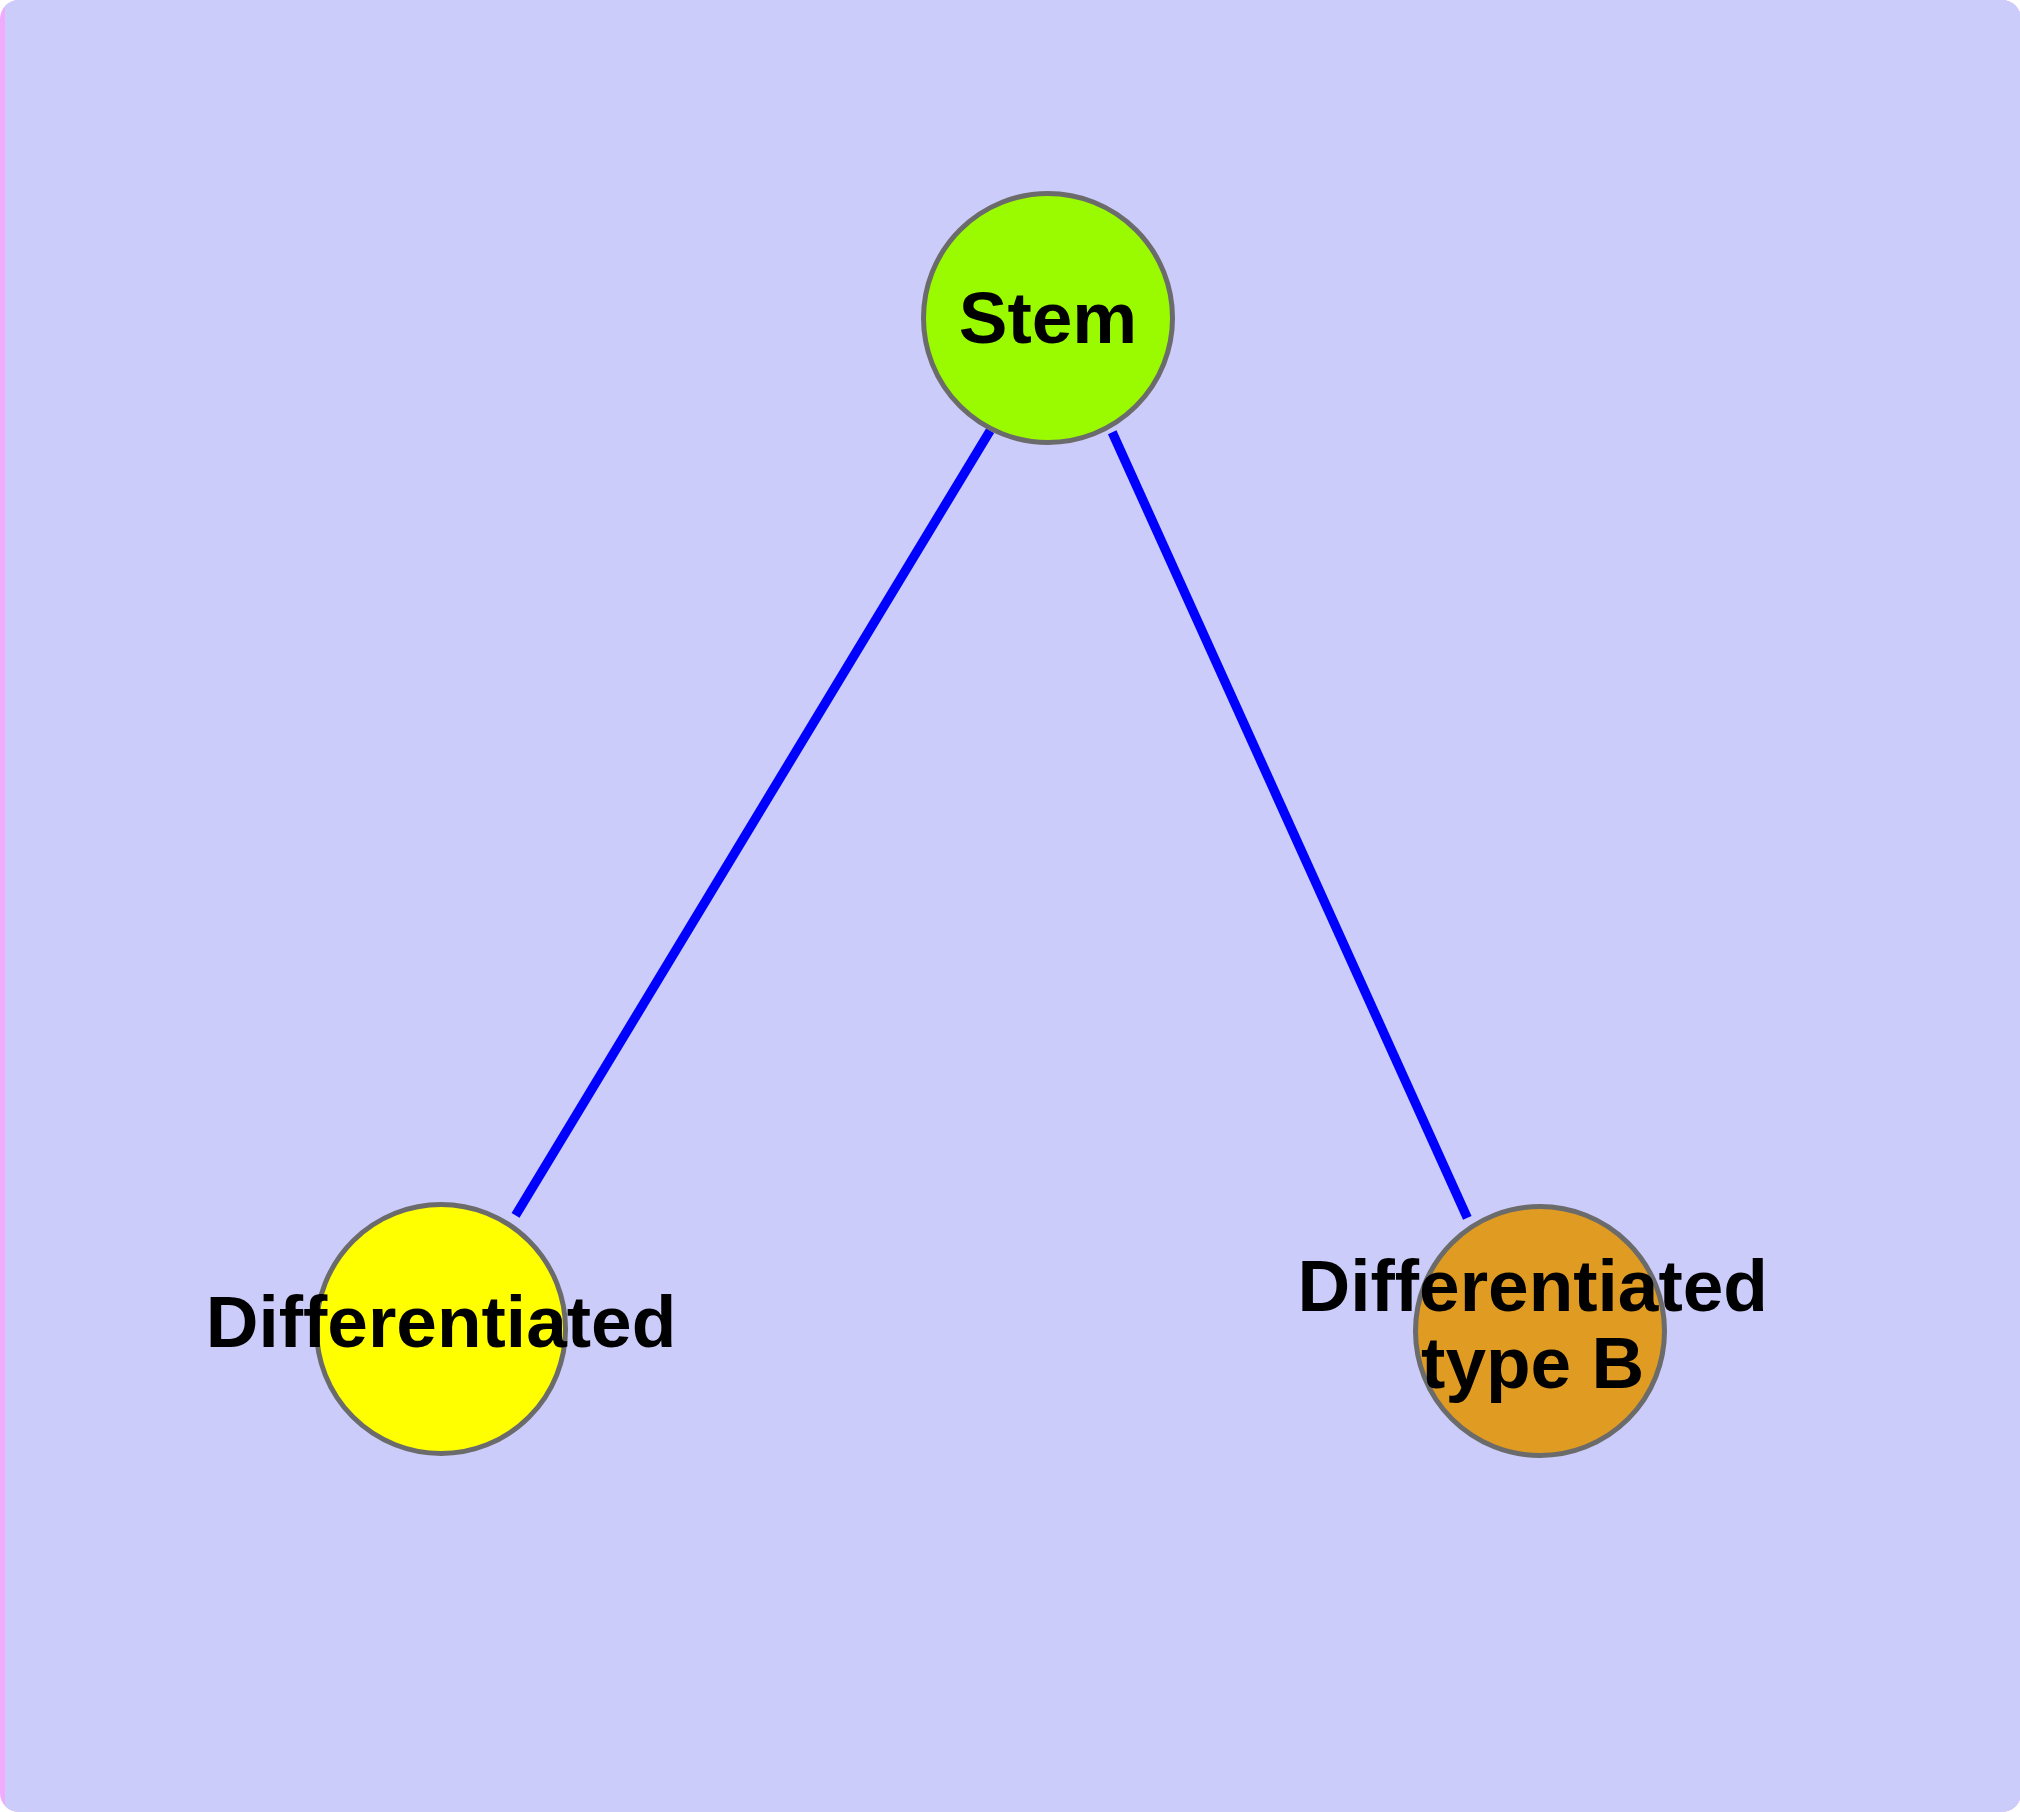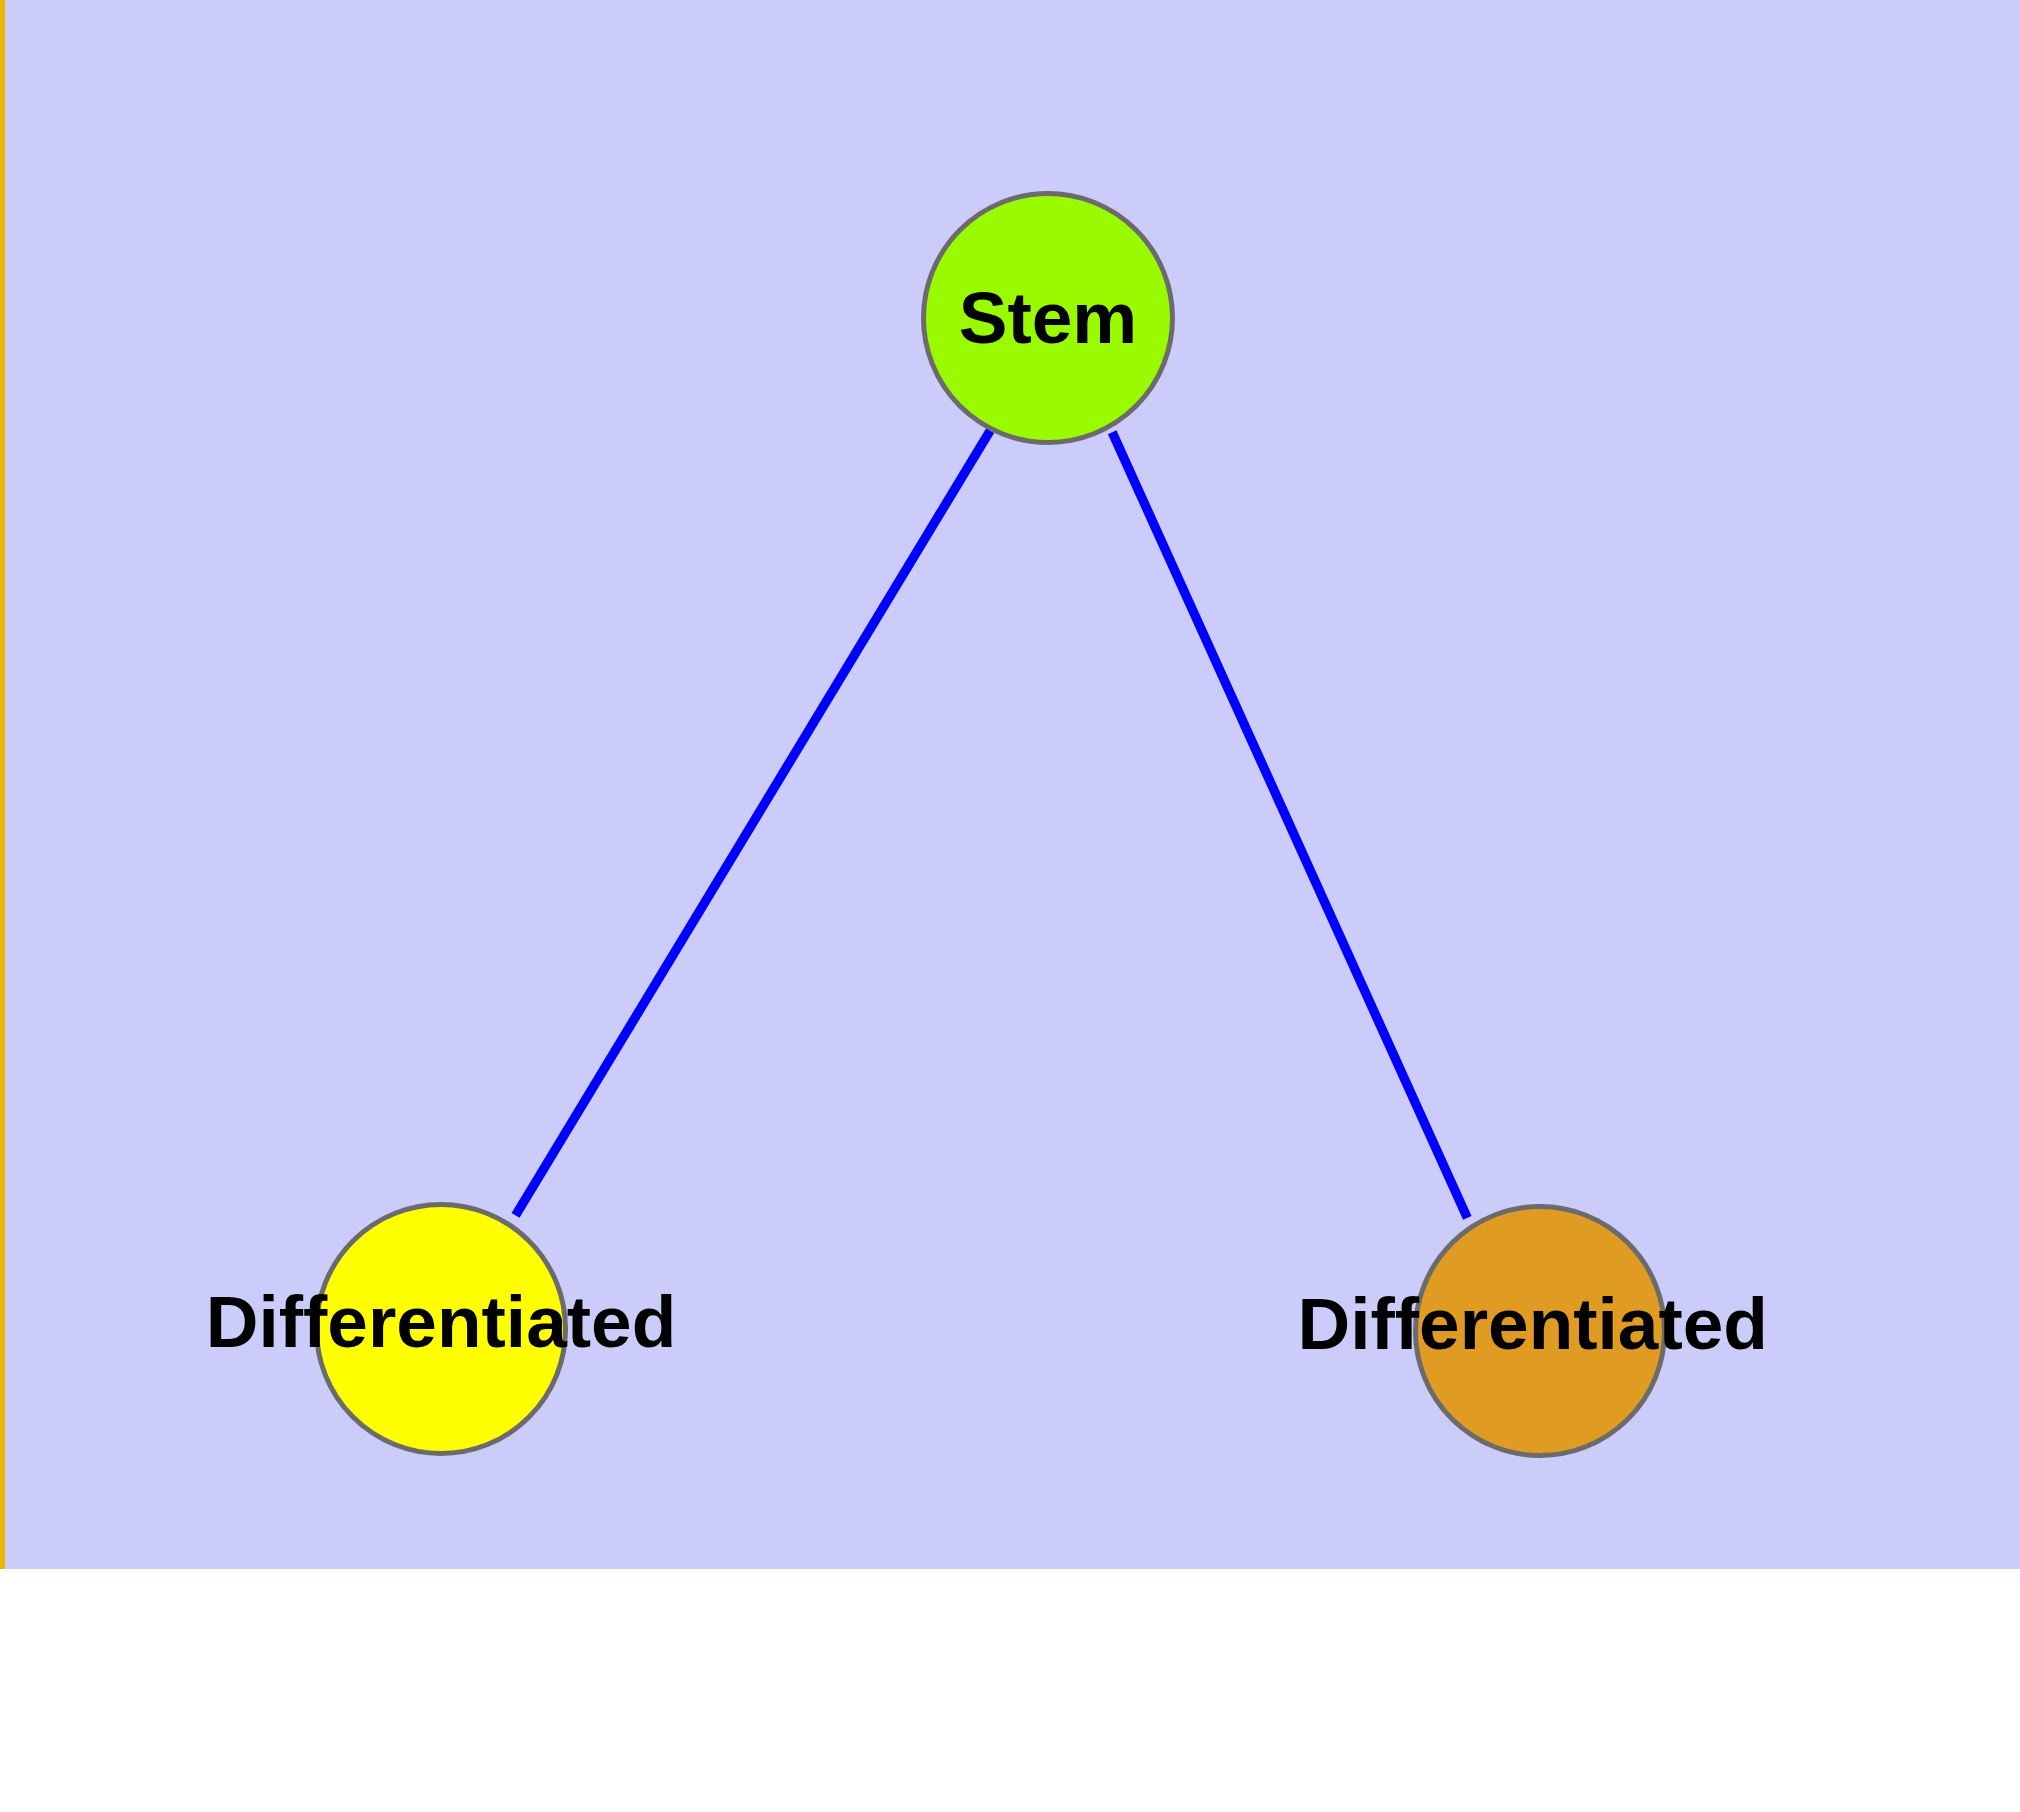--- a/index.html
+++ b/index.html
@@ -11,23 +11,24 @@
   body {
     width: 2021px;
     height: 1812px;
     overflow: hidden;
     font-family: "Liberation Sans", sans-serif;
   }
 
   #canvas {
     position: relative;
     width: 2021px;
-    height: 1569px;
-    background: #eab308;
+    height: 1812px;
+    background: #f0abfc;
     overflow: hidden;
+    border-radius: 19px;
   }
 
   
   #plot-area {
     position: absolute;
     left: 5.1px;
     top: 0px;
     width: 2015px;
     height: 1812px;
     background: #ccccfa;
@@ -122,17 +123,18 @@
 
   <div class="node" id="node-type-a" style="left: 314px; top: 1202px; width: 254px; height: 254px; background: rgb(255, 255, 0); border-color: rgb(107, 107, 107);">
     <div class="node-label">
       <span class="line">Differentiated</span>
     </div>
   </div>
 
   <div class="node" id="node-type-b" style="left: 1413px; top: 1204px; width: 254px; height: 254px; background: rgb(224, 155, 34); border-color: rgb(107, 107, 107);">
     <div class="node-label">
       <span class="line">Differentiated</span>
+      <span class="line">type B</span>
     </div>
   </div>
 
 </div>
 
 
 </body></html>

